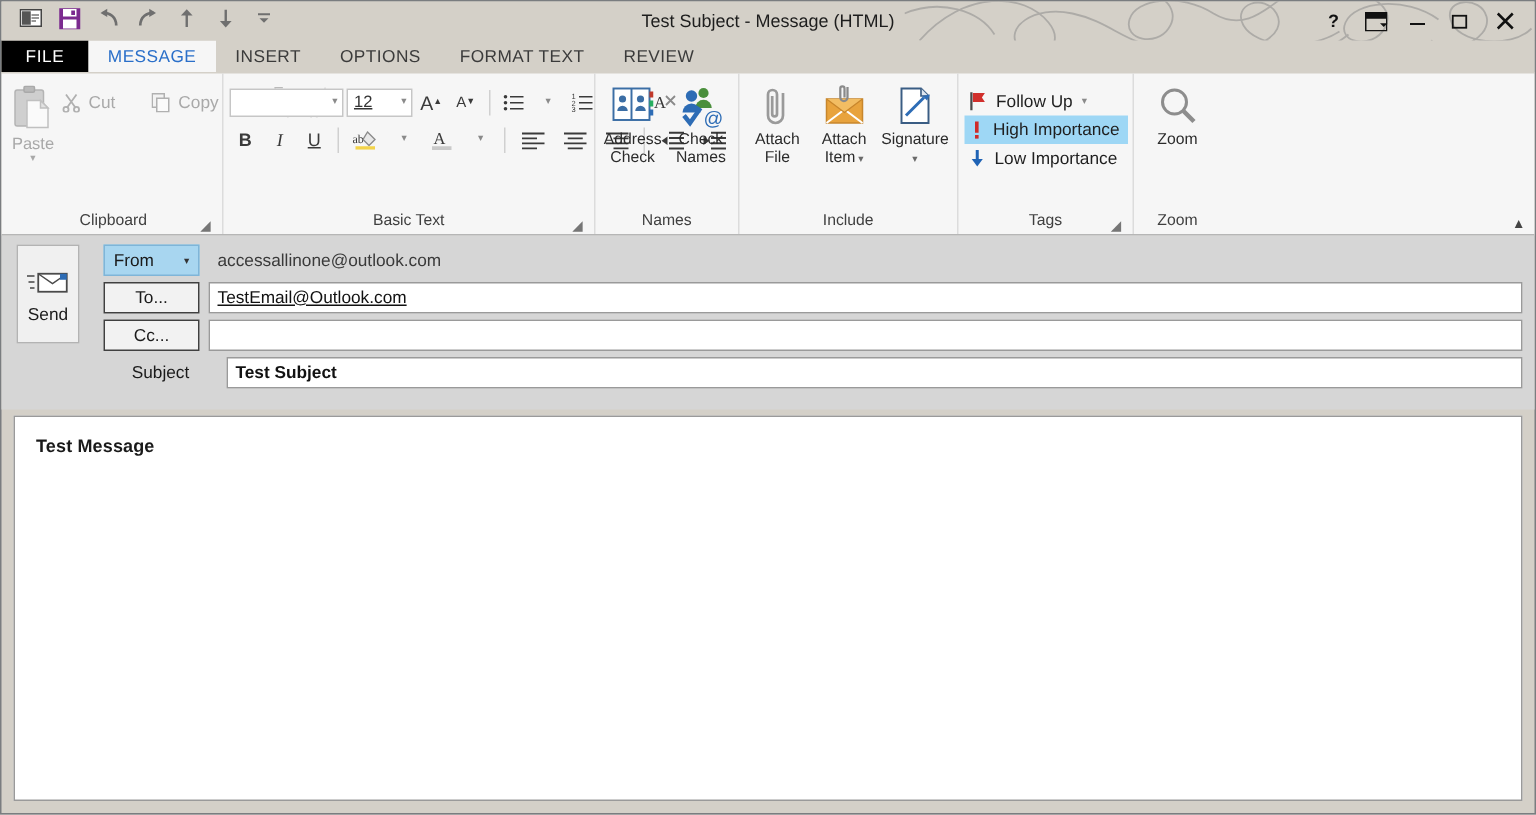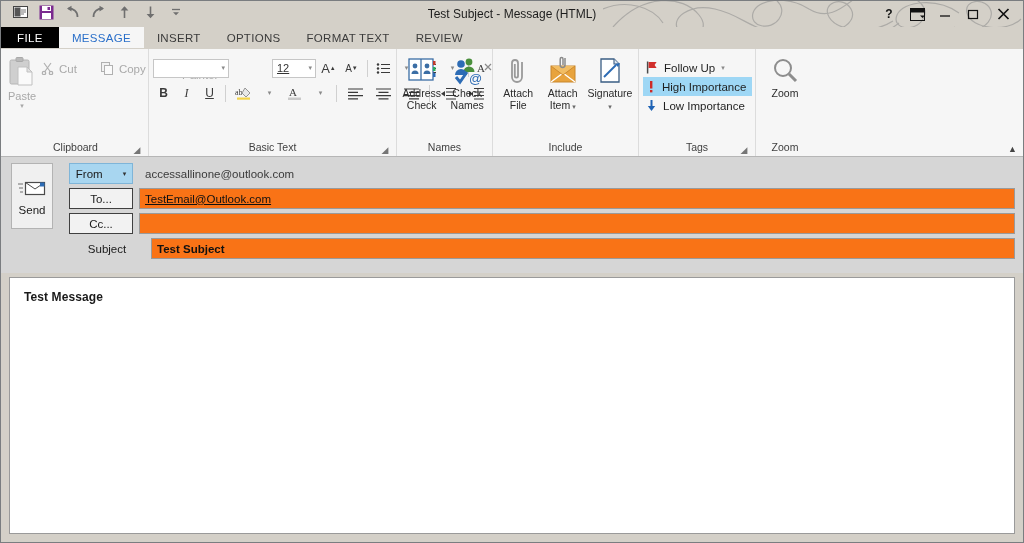--- a/index.html
+++ b/index.html
@@ -117,21 +117,21 @@
   .bt-row { display: flex; align-items: center; gap: 2px; height: 22px; }
   .fontname {
     width: 76px; height: 19px; background: #fff;
     border: 1px solid #c6c6c6; display: flex; align-items: center;
     justify-content: flex-end; padding-right: 3px;
   }
   .fontsize {
     width: 44px; height: 19px; background: #fff;
     border: 1px solid #c6c6c6; display: flex; align-items: center;
     justify-content: space-between; padding: 0 3px 0 4px;
-    font-size: 11px; color: #333; margin-left: 41px;
+    font-size: 11px; color: #333;
   }
   .mini-caret { font-size: 7px; color: #8a8a8a; line-height: 8px; }
   .tb-btn {
     min-width: 21px; height: 21px;
     display: flex; align-items: center; justify-content: center;
     font-size: 12px; color: #3a3a3a;
   }
   .tb-btn.wide { min-width: 26px; }
   .sep { width: 1px; height: 17px; background: #d0d0d0; margin: 0 3px; }
   .grow-a { font-size: 13px; }
@@ -188,21 +188,21 @@
   }
   .fbtn.from { background: #a8d6f0; border-color: #7fb5d8; }
   .fbtn .caret { font-size: 7px; color: #333; }
   .flabel {
     width: 76px; height: 21px;
     font-size: 11.5px; color: #1a1a1a;
     display: flex; align-items: center; justify-content: center;
   }
   .finput {
     flex: 1; height: 21px; margin-left: 6px;
-    background: #f97316; border: 1px solid #9a9a9a;
+    background: #ffffff; border: 1px solid #9a9a9a;
     display: flex; align-items: center;
     padding: 0 5px; font-size: 11.5px; color: #111;
   }
   .finput.plain {
     background: transparent; border: none;
     color: #3a3a3a; padding-left: 6px;
   }
   .recipient { text-decoration: underline; color: #111; }
   .subject-val { font-weight: bold; }
 

